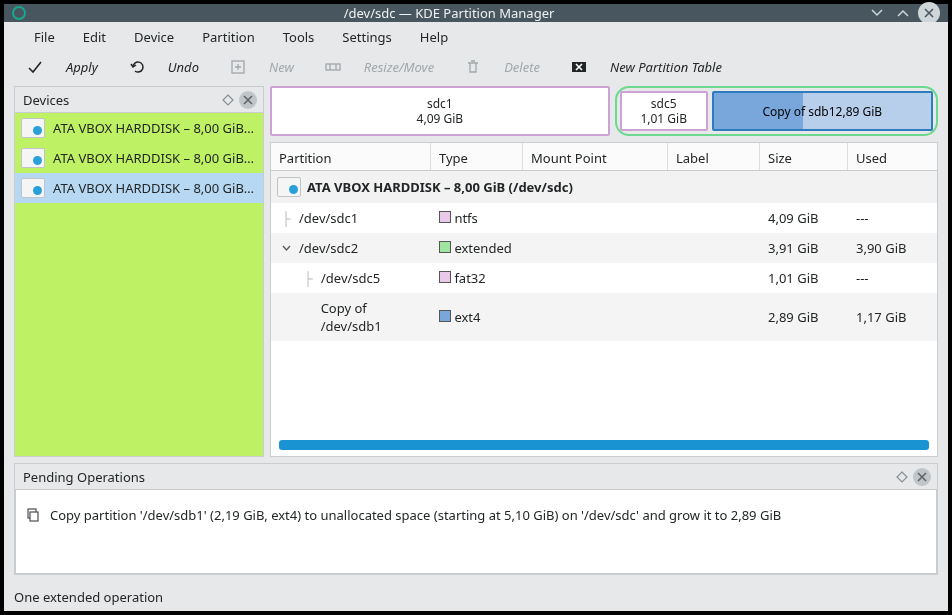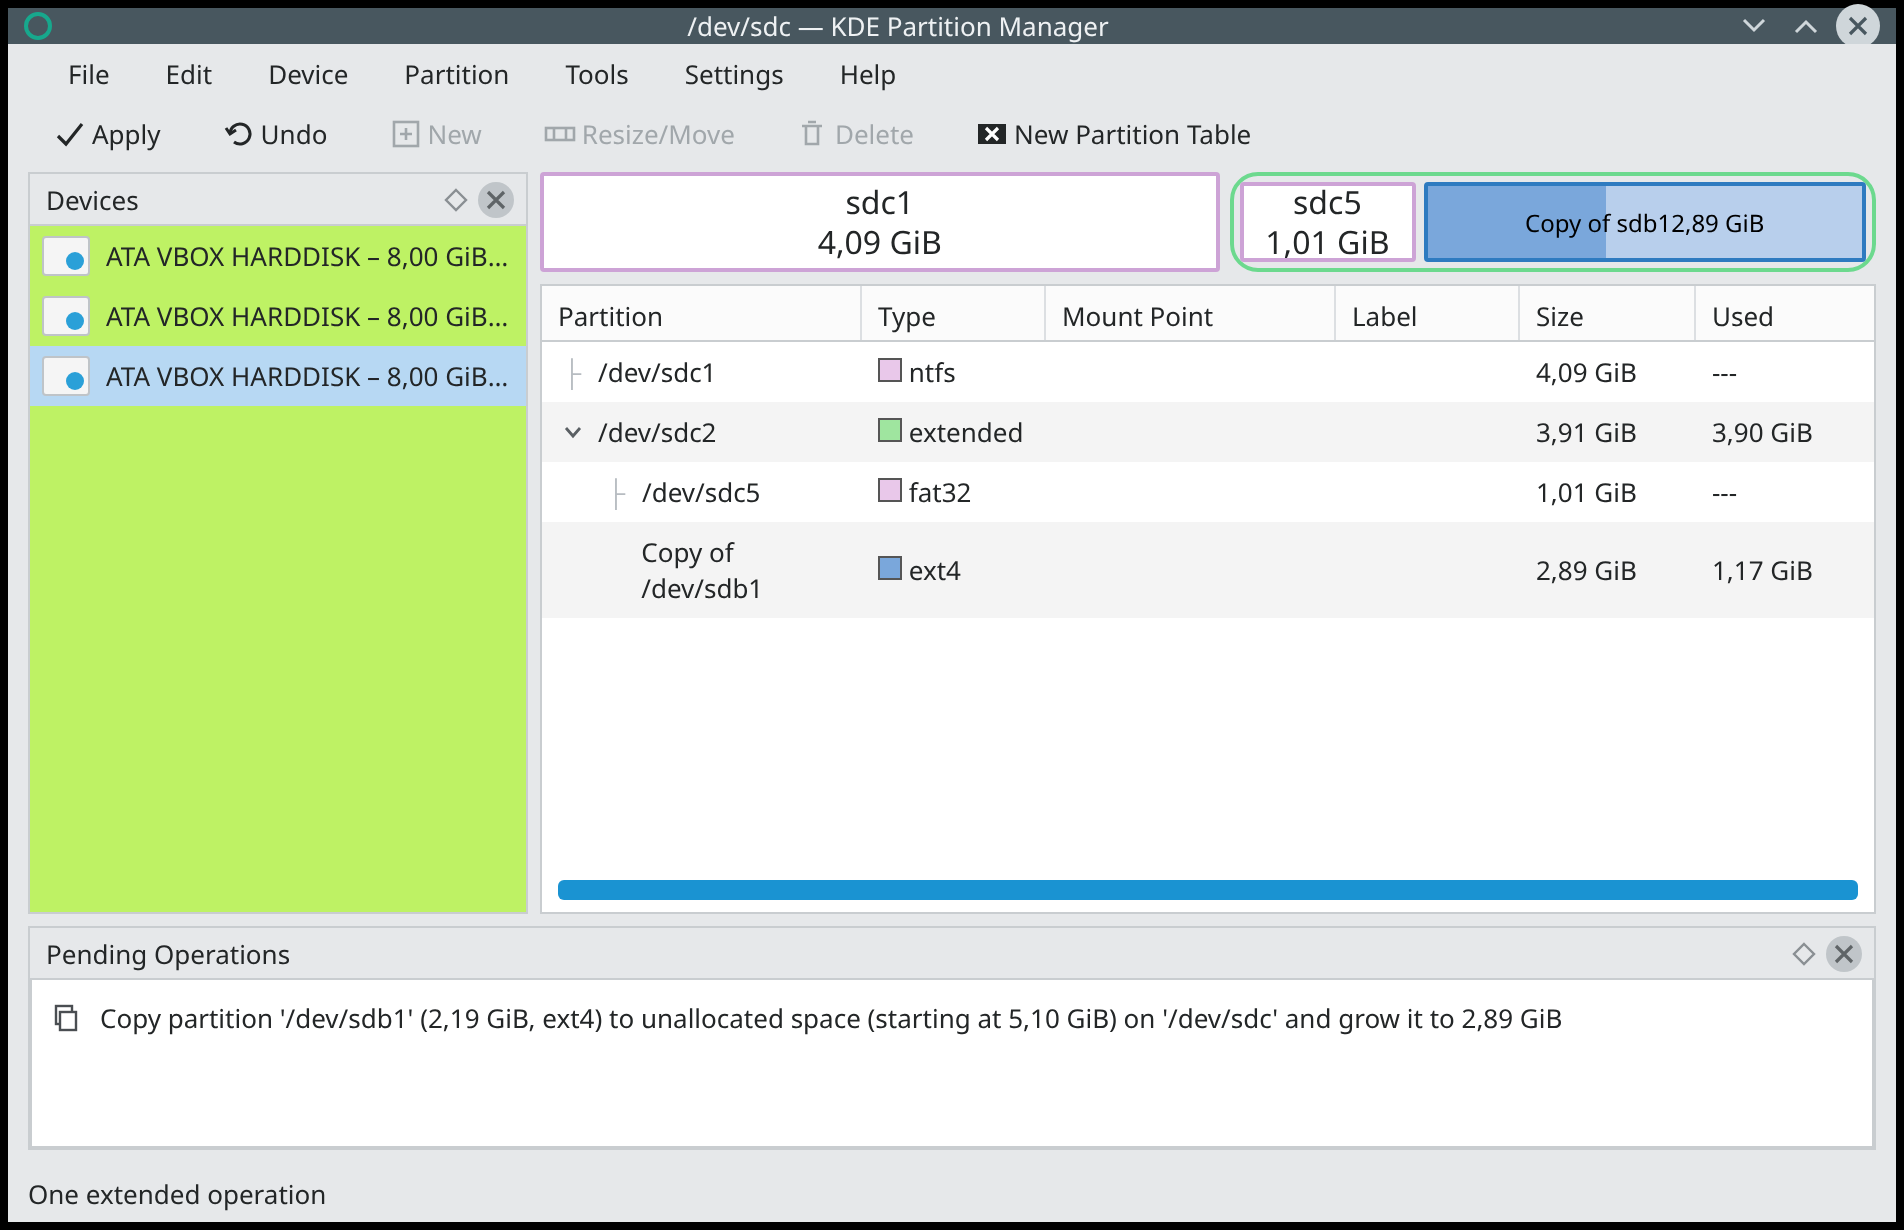--- a/index.html
+++ b/index.html
@@ -44,22 +44,23 @@
   .menubar .menu-item{
     padding:5px 14px; cursor:pointer; border-radius:3px;
   }
 
   
   .toolbar {
     height:34px; display:flex; align-items:center; padding:4px 12px 8px 12px; gap:2px;
     background:#e6e8ea;
   }
   .tool-btn{
-    display:flex; align-items:center; gap:2px; padding:4px 10px; cursor:pointer; border-radius:3px;
+    display:flex; align-items:center; gap:22px; padding:4px 10px; cursor:pointer; border-radius:3px;
     color:#232627;
+    font-style:italic;
   }
   .tool-btn.sep{ margin-left:8px;}
   .tool-btn.disabled{ color:#a1a7ab; cursor:default; }
   .tool-btn svg{ display:block; }
 
   
   .main { flex:1; display:flex; flex-direction:column; padding:0 10px 8px 10px; gap:6px; min-height:0;}
   .upper { flex:1; display:flex; gap:6px; min-height:0;}
   .panel {
     background:#fdfdfd; border:1px solid #c9cdd0;
@@ -98,21 +99,21 @@
     background:#2aa0d8; border-radius:50%;
   }
   .dev-row .txt{ flex:1; overflow:hidden; text-overflow:ellipsis; }
 
   
   .part-map{
     height:50px; margin:0 0 6px 0; display:flex; gap:5px;
   }
   .pm-block{
     border:2px solid #ccc; border-radius:2px; display:flex; flex-direction:column;
-    align-items:center; justify-content:center; font-size:16px; line-height:1.25;
+    align-items:center; justify-content:center; font-size:12px; line-height:1.25;
     text-align:center; padding:2px 4px;
     overflow:hidden;
   }
   .pm-block.sdc1{ flex:409; border-color:#cda3d6; background:#fff; }
   .pm-ext{
     flex:391; border:2px solid #6cd98e; border-radius:14px; display:flex; gap:4px; padding:3px;
   }
   .pm-block.sdc5{ flex:101; border-color:#cda3d6; background:#fff; }
   .pm-sdb1{
     flex:289; border:2px solid #2e7bc0; border-radius:2px;
@@ -166,21 +167,21 @@
     height:10px; margin:6px 8px 6px 8px;
     background:#1a93d2; border-radius:3px;
   }
 
   
   .pending-panel{ height:112px; }
   .pending-body{
     flex:1; background:#fff; border:1px solid #c9cdd0; border-top:none; padding:4px; overflow:auto;
   }
   .op-row{
-    height:30px; display:flex; align-items:center; gap:8px; padding:0 4px;
+    height:30px; display:flex; align-items:flex-end; gap:8px; padding:0 4px;
   }
   .op-row .op-icon{
     width:18px; height:18px; display:flex; align-items:center; justify-content:center; color:#4a4e52;
   }
 
   
   .statusbar{
     height:28px; padding:0 10px; display:flex; align-items:center; background:#e6e8ea; color:#232627;
   }
 
@@ -319,20 +320,28 @@
         <div class="ptable">
           <div class="phead">
             <div class="ph col-part">Partition</div>
             <div class="ph col-type">Type</div>
             <div class="ph col-mp">Mount Point</div>
             <div class="ph col-label">Label</div>
             <div class="ph col-size">Size</div>
             <div class="ph col-used">Used</div>
           </div>
           <div class="pbody">
+            <div class="prow header-row">
+              <div class="c cpart" style="width:100%;">
+                <span class="disk-icon" style="width:24px;height:20px;background:#f5f5f5;border:1px solid #bfc4c8;border-radius:2px;position:relative;display:inline-block;">
+                  <span style="position:absolute;right:2px;bottom:2px;width:9px;height:9px;background:#2aa0d8;border-radius:50%;"></span>
+                </span>
+                <span>ATA VBOX HARDDISK – 8,00 GiB (/dev/sdc)</span>
+              </div>
+            </div>
 
             <div class="prow">
               <div class="c cpart col-part">
                     <span class="tree-line">├</span>
                     <span>/dev/sdc1</span>
                   </div>
               <div class="c col-type"><span class="fs-sq fs-ntfs"></span> <span>ntfs</span></div>
               <div class="c col-mp"></div>
                   <div class="c col-label"></div>
               <div class="c col-size">4,09 GiB</div>

